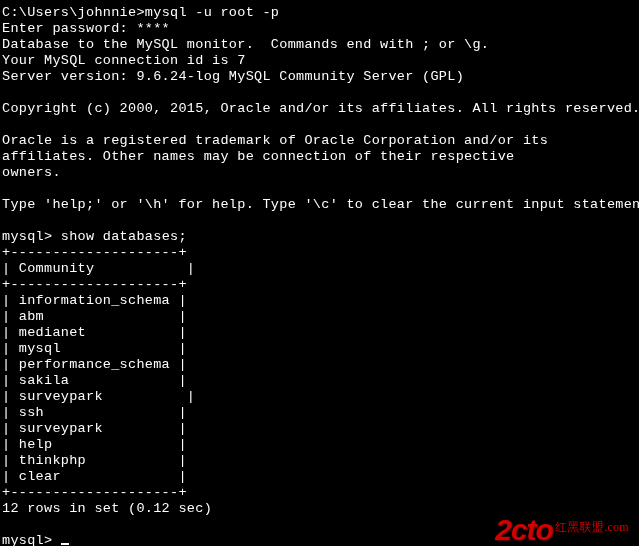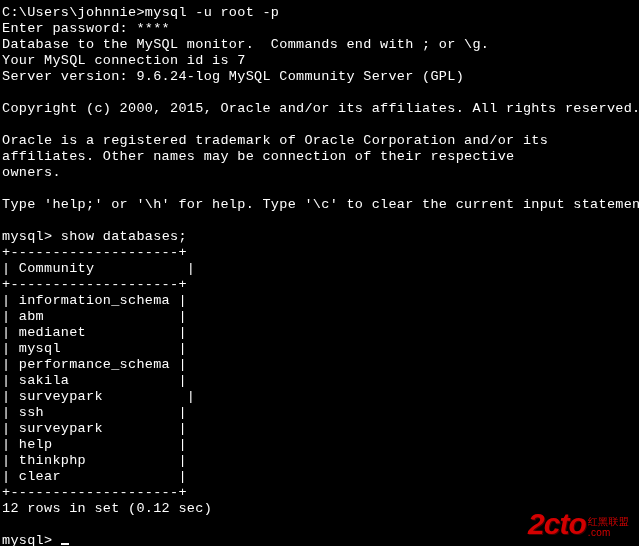--- a/index.html
+++ b/index.html
@@ -30,23 +30,23 @@
       font-family: Arial, sans-serif;
       font-size: 30px;
       font-weight: bold;
       font-style: italic;
       color: #d40000;
       text-shadow: 1px 1px 0 #400;
       letter-spacing: -1px;
     }
     .logo-sub {
       display: flex;
-      flex-direction: column;
-      font-family: Liberation Sans, sans-serif;
-      font-size: 10px;
+      flex-direction: row;
+      font-family: Liberation Serif, serif;
+      font-size: 12px;
       color: #d40000;
       line-height: 11px;
     }
     .cursor {
       display: inline-block;
       width: 8px;
       height: 2px;
       background: #fff;
       vertical-align: baseline;
       margin-bottom: -1px;

